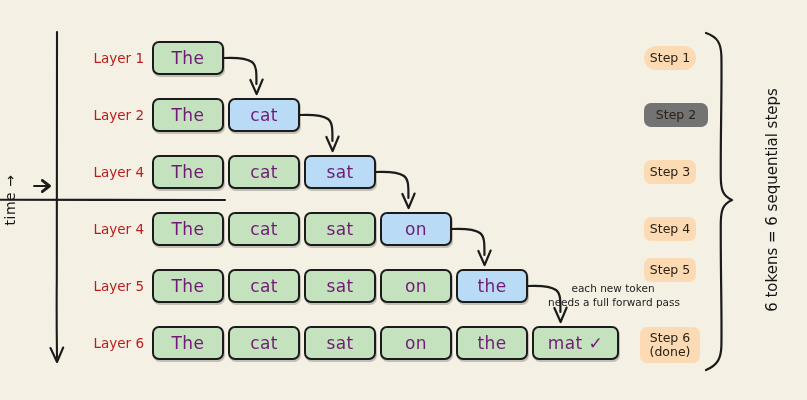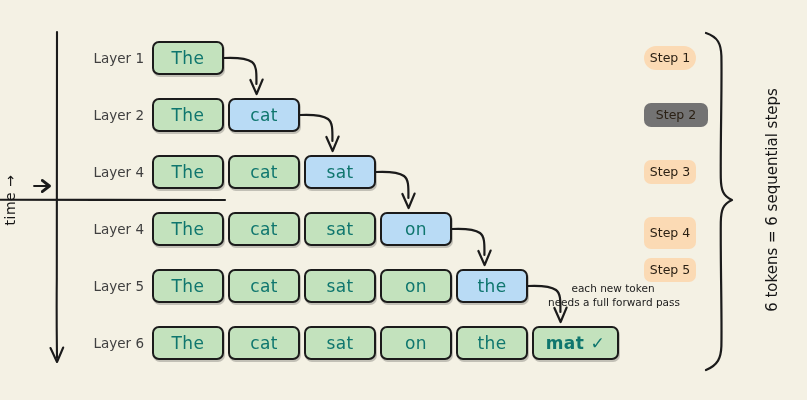--- a/index.html
+++ b/index.html
@@ -23,34 +23,34 @@
     transform:translate(-50%,-50%) rotate(-90deg);
     transform-origin:center center;
     font-family:"DejaVu Sans", sans-serif;
     font-size:14px;color:#161616;
     letter-spacing:.5px;
     white-space:nowrap;
   }
   .layer-label{
     position:absolute;
     width:78px;text-align:right;
-    font-size:13.5px;color:#404040;
+    font-size:13.5px;color:#b91c1c;
     white-space:nowrap;
     font-family:"DejaVu Sans", sans-serif;
   }
 
   .token{
     position:absolute;
     height:34px;
     box-sizing:border-box;
     border:2px solid #1b1b1b;
     border-radius:7px;
     display:flex;align-items:center;justify-content:center;
     font-size:17px;
-    color:#0f766e;
+    color:#701a75;
     letter-spacing:.4px;
     box-shadow:1px 2px 0 rgba(20,20,20,.22);
     white-space:nowrap;
   }
   .token.old{background:#c3e2bd;}
   .token.new{background:#b9dbf5;}
 
   
   .badge{
     position:absolute;
@@ -165,38 +165,42 @@
   <div class="token old" style="left: 304px; top: 269px; width: 72px; background: rgb(195, 226, 189);">sat</div>
   <div class="token old" style="left: 380px; top: 269px; width: 72px; background: rgb(195, 226, 189);">on</div>
   <div class="token new" style="left: 456px; top: 269px; width: 72px; background: rgb(185, 219, 245);">the</div>
 
   <div class="layer-label" style="left:66px;top:335px;">Layer 6</div>
   <div class="token old" style="left: 152px; top: 326px; width: 72px; background: rgb(195, 226, 189);">The</div>
   <div class="token old" style="left: 228px; top: 326px; width: 72px; background: rgb(195, 226, 189);">cat</div>
   <div class="token old" style="left: 304px; top: 326px; width: 72px; background: rgb(195, 226, 189);">sat</div>
   <div class="token old" style="left: 380px; top: 326px; width: 72px; background: rgb(195, 226, 189);">on</div>
   <div class="token old" style="left: 456px; top: 326px; width: 72px; background: rgb(195, 226, 189);">the</div>
-  <div class="token old" style="left: 532px; top: 326px; width: 87px; background: rgb(195, 226, 189); font-weight: bold;">mat ✓</div>
+  <div class="token old" style="left: 532px; top: 326px; width: 87px; background: rgb(195, 226, 189);">mat ✓</div>
 
   <div class="note" style="left:548px;top:281px;width:130px;">
     <div>each new token</div>
     <div>needs a full forward pass</div>
   </div>
 
   <div class="badge" style="left: 644px; top: 46px; width: 52px; height: 24px; background: rgb(251, 218, 180); border-radius: 12px;">
     <span>Step 1</span>
   </div>
   <div class="badge" style="left: 644px; top: 103px; width: 64px; height: 24px; background: #737373;">
     <span>Step 2</span>
   </div>
   <div class="badge" style="left: 644px; top: 160px; width: 52px; height: 24px; background: rgb(251, 218, 180);">
     <span>Step 3</span>
   </div>
-  <div class="badge" style="left: 644px; top: 217px; width: 52px; height: 32px; background: rgb(251, 218, 180);">
+  <div class="badge" style="left: 644px; top: 217px; width: 52px; height: 24px; background: rgb(251, 218, 180);">
     <span>Step 4</span>
   </div>
   <div class="badge" style="left: 644px; top: 258px; width: 52px; height: 24px; background: rgb(251, 218, 180);">
     <span>Step 5</span>
   </div>
+  <div class="badge" style="left: 640px; top: 327px; width: 60px; height: 36px; background: rgb(251, 218, 180);">
+    <span>Step 6</span>
+    <span>(done)</span>
+  </div>
 
   <div class="brace-label">6 tokens = 6 sequential steps</div>
 
 </div>
 
 </body></html>

